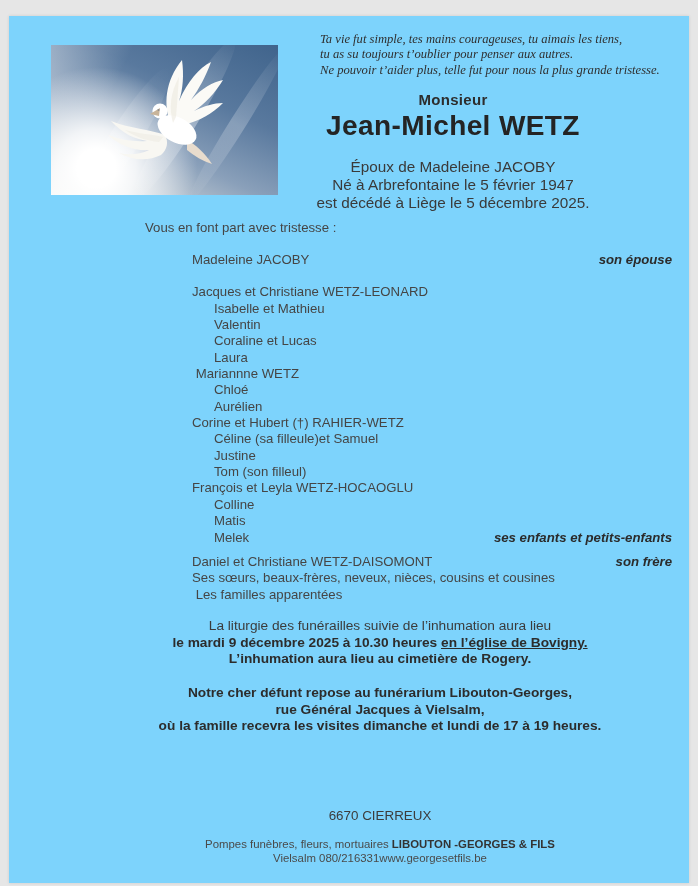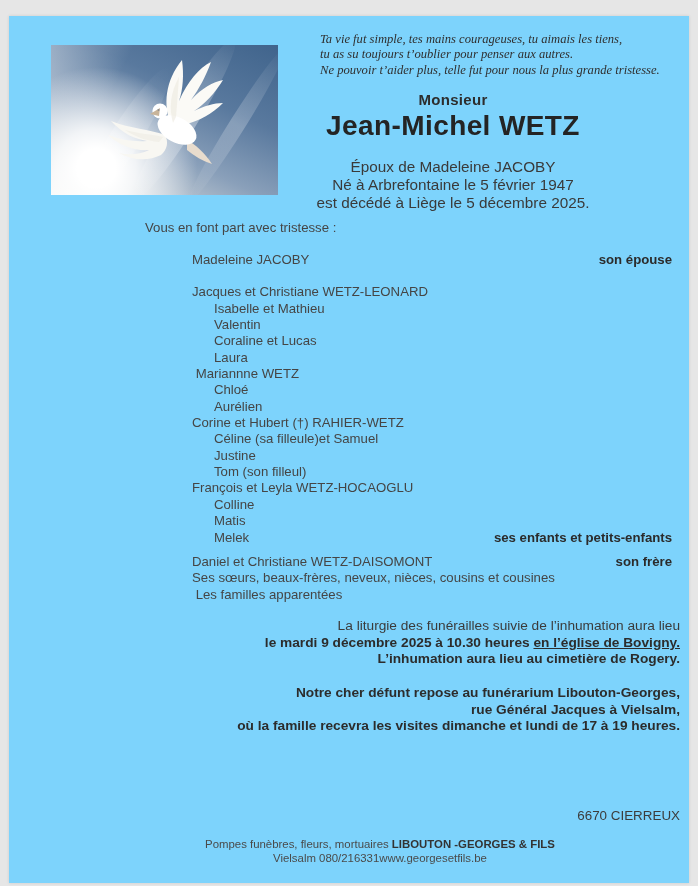--- a/index.html
+++ b/index.html
@@ -44,24 +44,24 @@
   .header .sub-first{margin-top:16px;}
   
   .intro{position:absolute;left:136px;top:204px;font-size:13.2px;color:#454545;}
   .family{position:absolute;left:136px;top:236px;width:480px;font-size:13.2px;color:#454545;margin-left:47px;}
   .fam-row{line-height:16.35px;position:relative;white-space:pre-wrap;}
   .fam-row.indent{padding-left:22px;}
   .fam-row.gap-lg{margin-top:16px;}
   .fam-row.gap-sm{margin-top:8px;}
   .fam-role{
     position:absolute;right:0;bottom:0;
-    font-weight:bold;color:#2b2b2b;white-space:nowrap;
+    font-weight:bold;font-style:italic;color:#2b2b2b;white-space:nowrap;
   }
   
-  .cblock{position:absolute;left:71px;width:600px;text-align:right;color:#3b3b3b;font-size:13.7px;line-height:16.6px;}
+  .cblock{position:absolute;left:71px;width:600px;text-align:center;color:#3b3b3b;font-size:13.7px;line-height:16.6px;}
   .b-liturgy{top:602px;}
   .b-repose{top:669px;font-weight:bold;color:#2c2c2c;}
   .b-condol{top:733px;}
   .bold-line{font-weight:bold;color:#2c2c2c;}
   .u{text-decoration:underline;}
   .serif-line{font-family:"Liberation Serif", serif;font-size:14.6px;line-height:17px;color:#1d1d1d;}
   .link{color:#2323cf;text-decoration:underline;cursor:pointer;}
   .b-city{top:792px;font-size:13.4px;color:#3c3c3c;}
   
   .footer{position:absolute;left:71px;top:822px;width:600px;text-align:center;font-size:11.4px;line-height:13.8px;color:#4a4a4a;}

